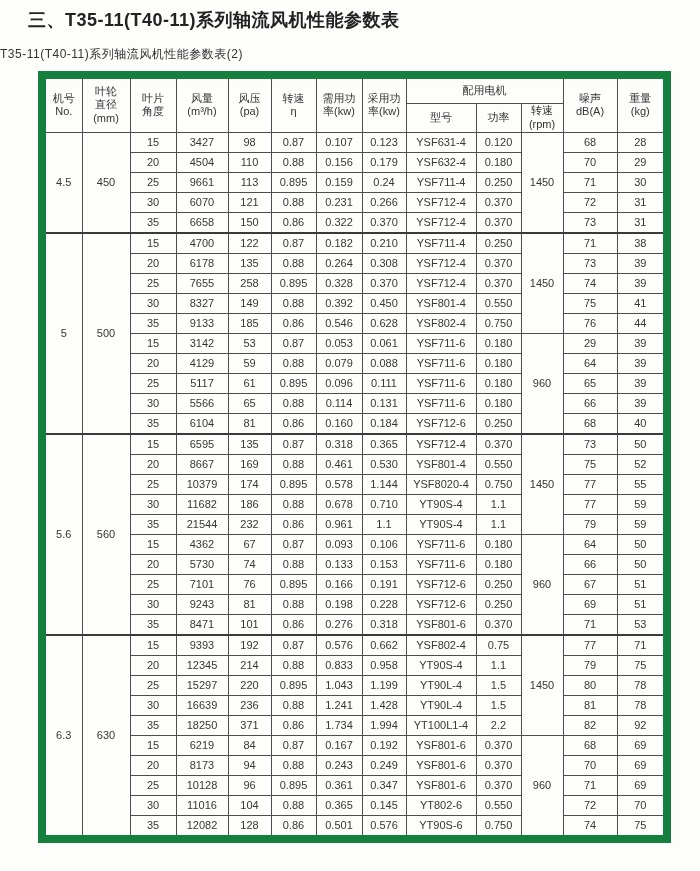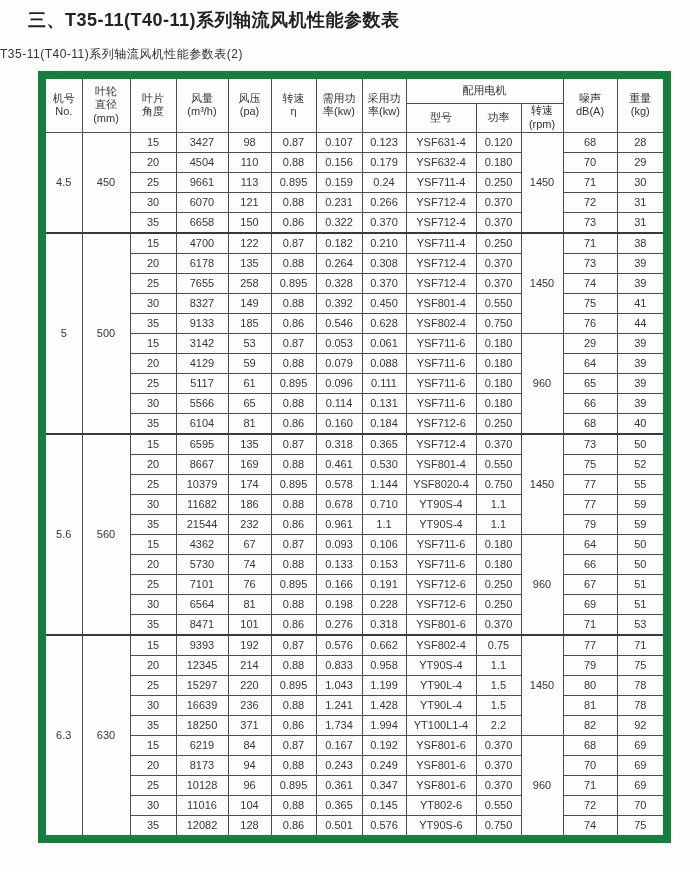--- a/index.html
+++ b/index.html
@@ -395,21 +395,21 @@
           <td>0.895</td>
           <td>0.166</td>
           <td>0.191</td>
           <td>YSF712-6</td>
           <td>0.250</td>
           <td>67</td>
           <td>51</td>
         </tr>
         <tr>
           <td>30</td>
-          <td>6564</td>
+          <td>9243</td>
           <td>81</td>
           <td>0.88</td>
           <td>0.198</td>
           <td>0.228</td>
           <td>YSF712-6</td>
           <td>0.250</td>
           <td>69</td>
           <td>51</td>
         </tr>
         <tr>

